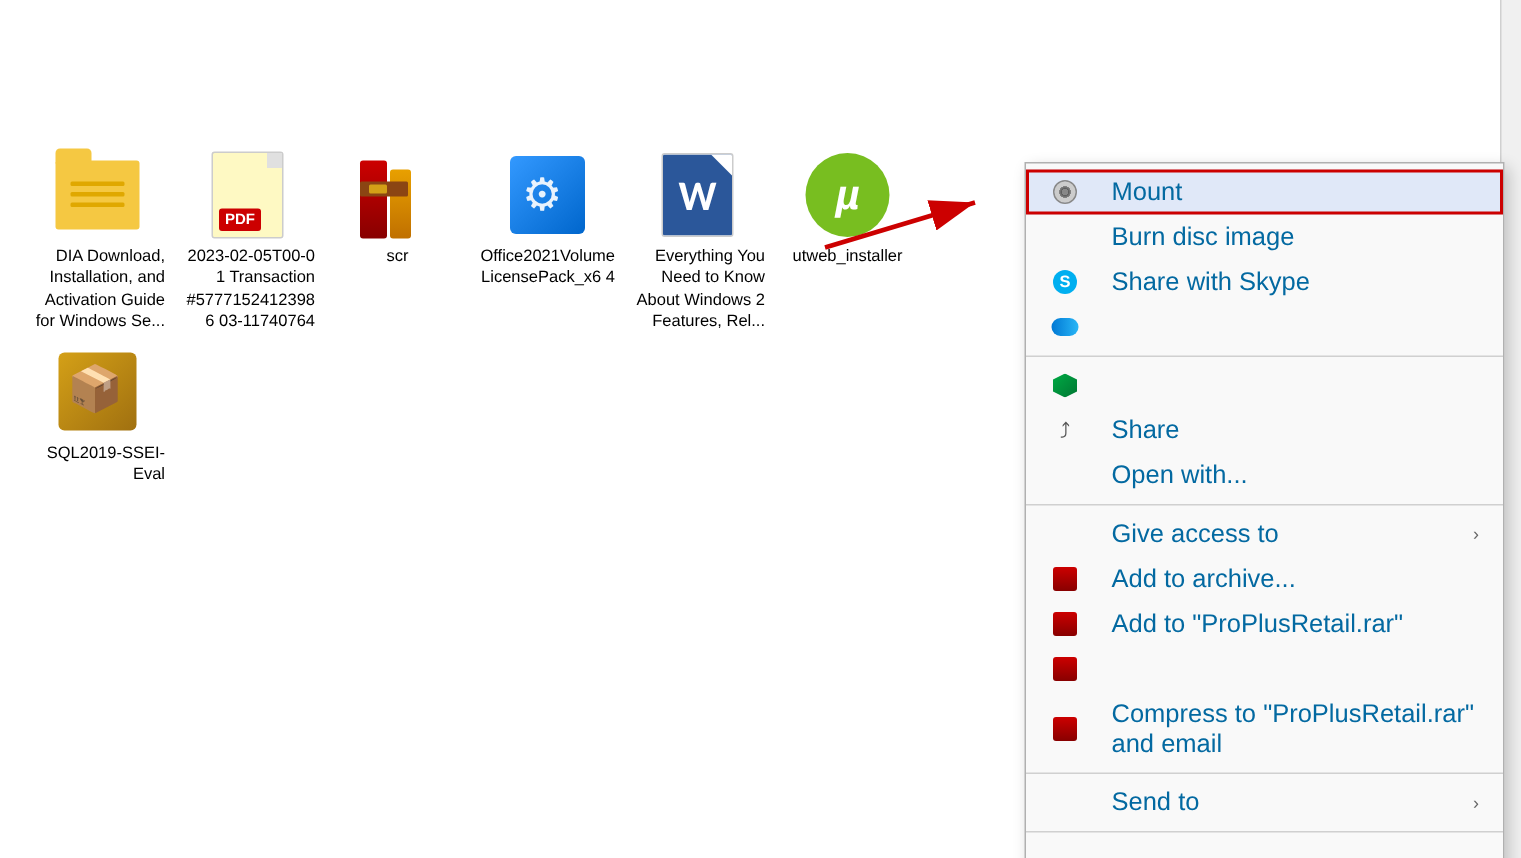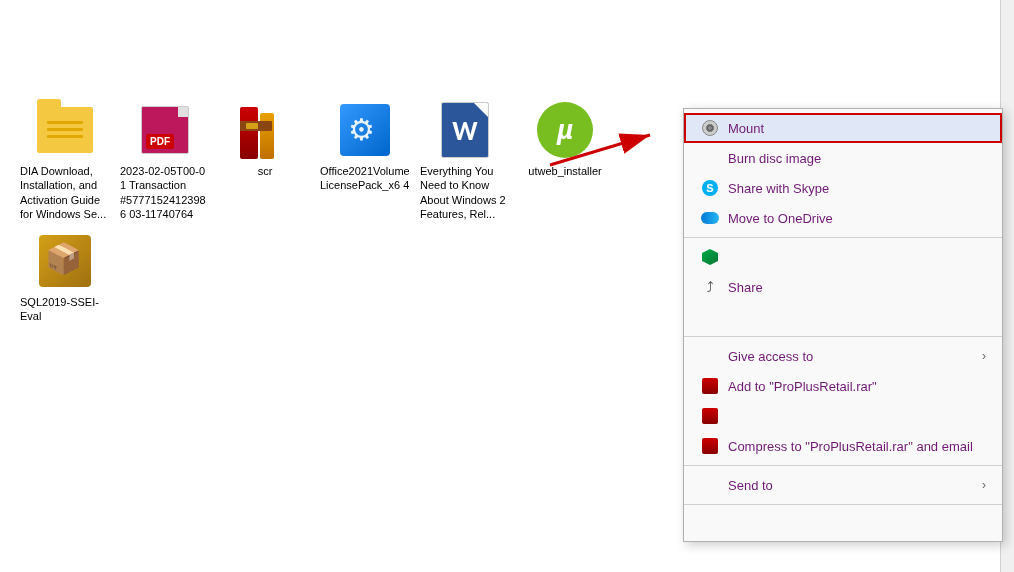--- a/index.html
+++ b/index.html
@@ -55,21 +55,21 @@
       width: 60px;
       height: 60px;
       display: flex;
       align-items: center;
       justify-content: center;
       margin-bottom: 4px;
     }
 
     .file-label {
       font-size: 11px;
-      text-align: left;
+      text-align: right;
       color: #000;
       word-break: break-word;
       line-height: 1.3;
     }
 
     
     .folder-icon {
       width: 56px;
       height: 46px;
       background: #f5c842;
@@ -93,22 +93,22 @@
       gap: 4px;
     }
     .folder-line {
       height: 3px;
       background: #e0a800;
       border-radius: 1px;
     }
 
     
     .pdf-icon {
-      width: 48px; height: 48px;
-      background: #be185d;
+      width: 48px; height: 58px;
+      background: #fef9c3;
       border: 1px solid #ccc;
       position: relative;
       border-radius: 2px;
     }
     .pdf-badge {
       position: absolute;
       bottom: 4px; left: 4px;
       background: #c00;
       color: #fff;
       font-size: 10px;
@@ -271,22 +271,23 @@
       margin-right: 8px;
       display: flex;
       align-items: center;
       justify-content: center;
       flex-shrink: 0;
       font-size: 14px;
     }
 
     .menu-text {
       flex: 1;
-      font-size: 13px;
-      color: #701a75;
+      font-size: 17px;
+      color: #0369a1;
+      margin-left: 13px;
     }
 
     .menu-arrow {
       color: #666;
       font-size: 12px;
     }
 
     .menu-separator {
       height: 1px;
       background: #d0d0d0;
@@ -461,50 +462,56 @@
     <div class="menu-icon">
       <div class="skype-shape">S</div>
     </div>
     <span class="menu-text">Share with Skype</span>
   </div>
 
   <div class="menu-item">
     <div class="menu-icon">
       <div class="onedrive-shape"></div>
     </div>
-    <span class="menu-text">Move to OneDrive</span>
   </div>
 
   <div class="menu-separator"></div>
 
   <div class="menu-item">
     <div class="menu-icon">
       <div class="defender-shape"></div>
     </div>
   </div>
 
   <div class="menu-item">
     <div class="menu-icon">
       <span class="share-shape">⤴</span>
     </div>
     <span class="menu-text">Share</span>
   </div>
 
   <div class="menu-item">
     <div class="menu-icon"></div>
+    <span class="menu-text">Open with...</span>
   </div>
 
   <div class="menu-separator"></div>
 
   <div class="menu-item">
     <div class="menu-icon"></div>
     <span class="menu-text">Give access to</span>
     <span class="menu-arrow">›</span>
   </div>
 
+  <div class="menu-item">
+    <div class="menu-icon">
+      <div class="winrar-sm"></div>
+    </div>
+    <span class="menu-text">Add to archive...</span>
+  </div>
 
   <div class="menu-item">
     <div class="menu-icon">
       <div class="winrar-sm"></div>
     </div>
     <span class="menu-text">Add to "ProPlusRetail.rar"</span>
   </div>
 
   <div class="menu-item">
     <div class="menu-icon">

